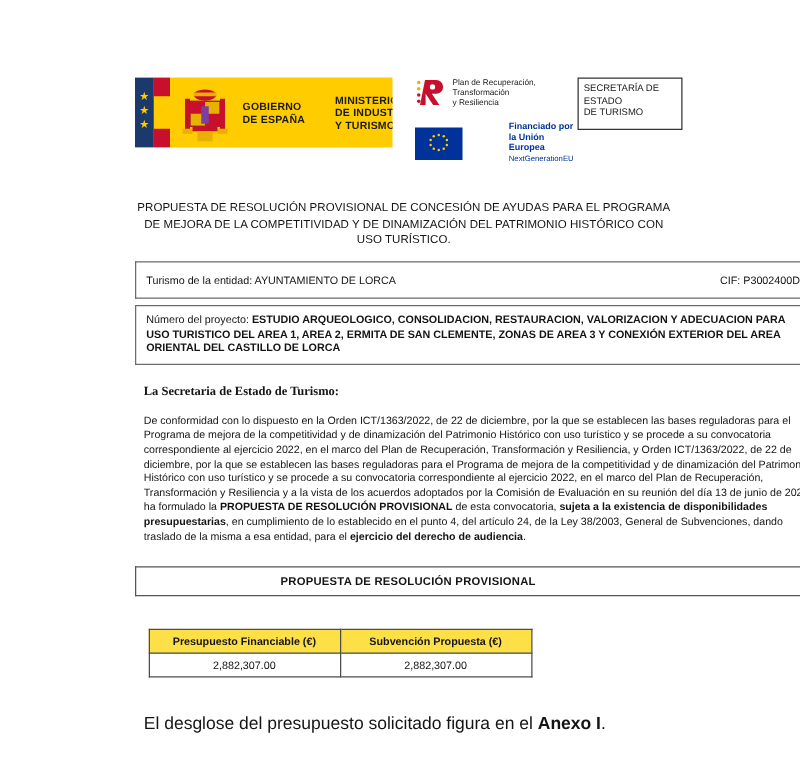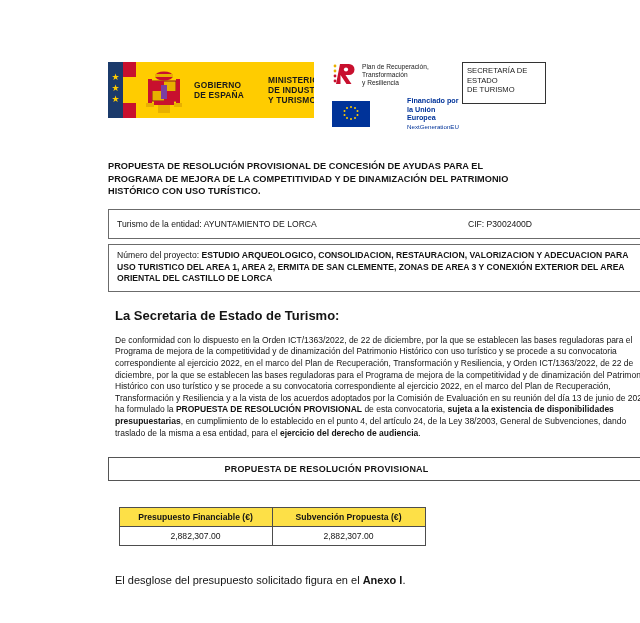--- a/index.html
+++ b/index.html
@@ -164,22 +164,23 @@
     padding: 3px 4px;
     font-size: 7.6px;
     line-height: 9.6px;
     color: #1a1a1a;
     flex: 0 0 auto;
   }
 
   
   .doc-title {
     margin: 20px 102px 0 108px;
+    text-align: center;
     font-size: 9.2px;
-    font-weight: bold;
+    font-weight: normal;
     line-height: 12.5px;
     letter-spacing: 0.05px;
   }
 
   
   .info-box {
     margin: 11px 0 0 108px;
     width: 540px;
     border: 1px solid #6b6b6b;
     border-right: none;
@@ -203,22 +204,23 @@
     box-sizing: border-box;
     padding: 5px 8px 6px 8px;
     font-size: 8.6px;
     line-height: 11.6px;
   }
   .title-box b { font-weight: bold; }
 
   
   .lead {
     margin: 16px 0 0 115px;
-    font-size: 13px;
-    font-weight: bold;
+    font-size: 10px;
+    font-weight: bold;
+    font-family: Liberation Serif, serif;
   }
   .para {
     margin: 12px 0 0 115px;
     width: 540px;
     font-size: 8.5px;
     line-height: 11.6px;
     text-align: left;
   }
   .para b { font-weight: bold; }
 
@@ -256,21 +258,21 @@
     min-width: 132px;
   }
   table.money th {
     font-weight: bold;
     background: #fde047;
   }
   table.money td { font-weight: normal; }
 
   .footer-note {
     margin: 28px 13px 0 115px;
-    font-size: 11px;
+    font-size: 14px;
   }
   .footer-note b { font-weight: bold; }
 </style>
 </head>
 <body>
 
 <div class="page">
 
   <div class="header">
 
@@ -358,21 +360,21 @@
   </div>
 
   <div class="doc-title">PROPUESTA DE RESOLUCIÓN PROVISIONAL DE CONCESIÓN DE AYUDAS PARA EL PROGRAMA DE MEJORA DE LA COMPETITIVIDAD Y DE DINAMIZACIÓN DEL PATRIMONIO HISTÓRICO CON USO TURÍSTICO.</div>
 
   <div class="info-box">
     <div class="info-line">
       <div>
         <span>Turismo de la entidad:</span>
         <b>AYUNTAMIENTO DE LORCA</b>
       </div>
-      <div style="padding-right:108px">
+      <div style="">
         <span>CIF:</span>
         <b>P3002400D</b>
       </div>
     </div>
   </div>
 
   <div class="title-box">
     <span>Número del proyecto:</span>
     <b>ESTUDIO ARQUEOLOGICO, CONSOLIDACION, RESTAURACION, VALORIZACION Y ADECUACION PARA USO TURISTICO DEL AREA 1, AREA 2, ERMITA DE SAN CLEMENTE, ZONAS DE AREA 3 Y CONEXIÓN EXTERIOR DEL AREA ORIENTAL DEL CASTILLO DE LORCA</b>
   </div>

